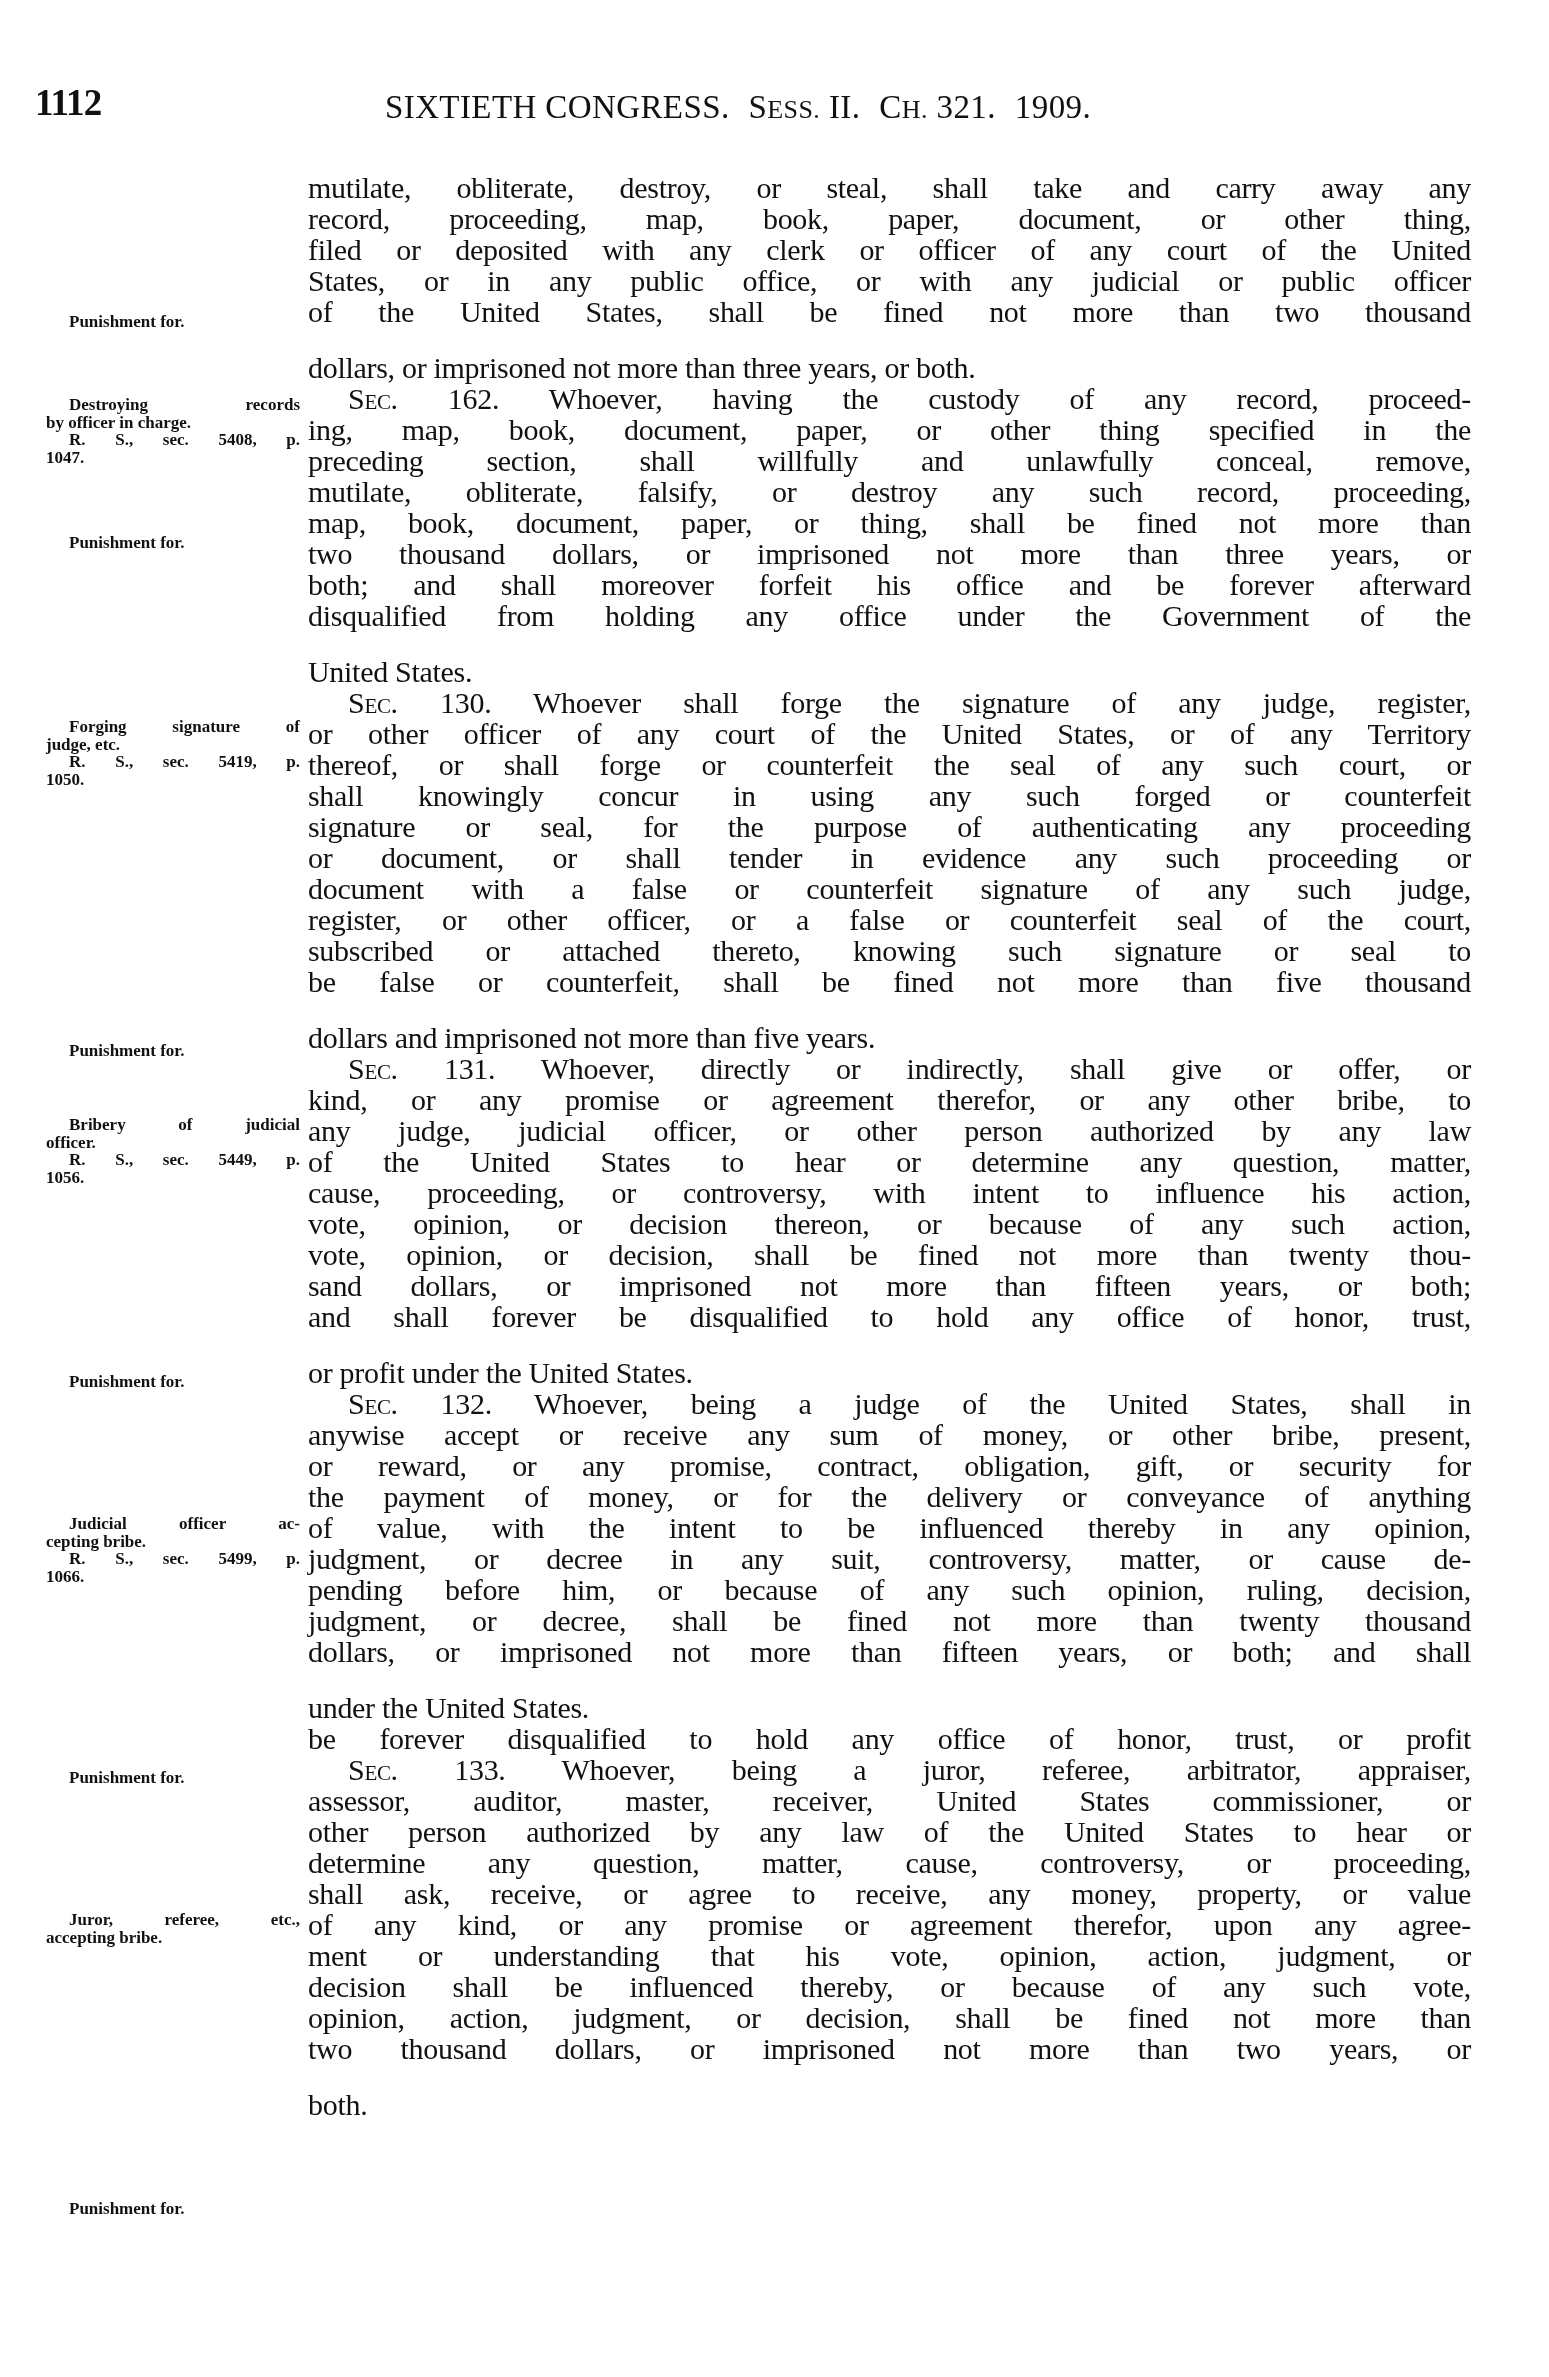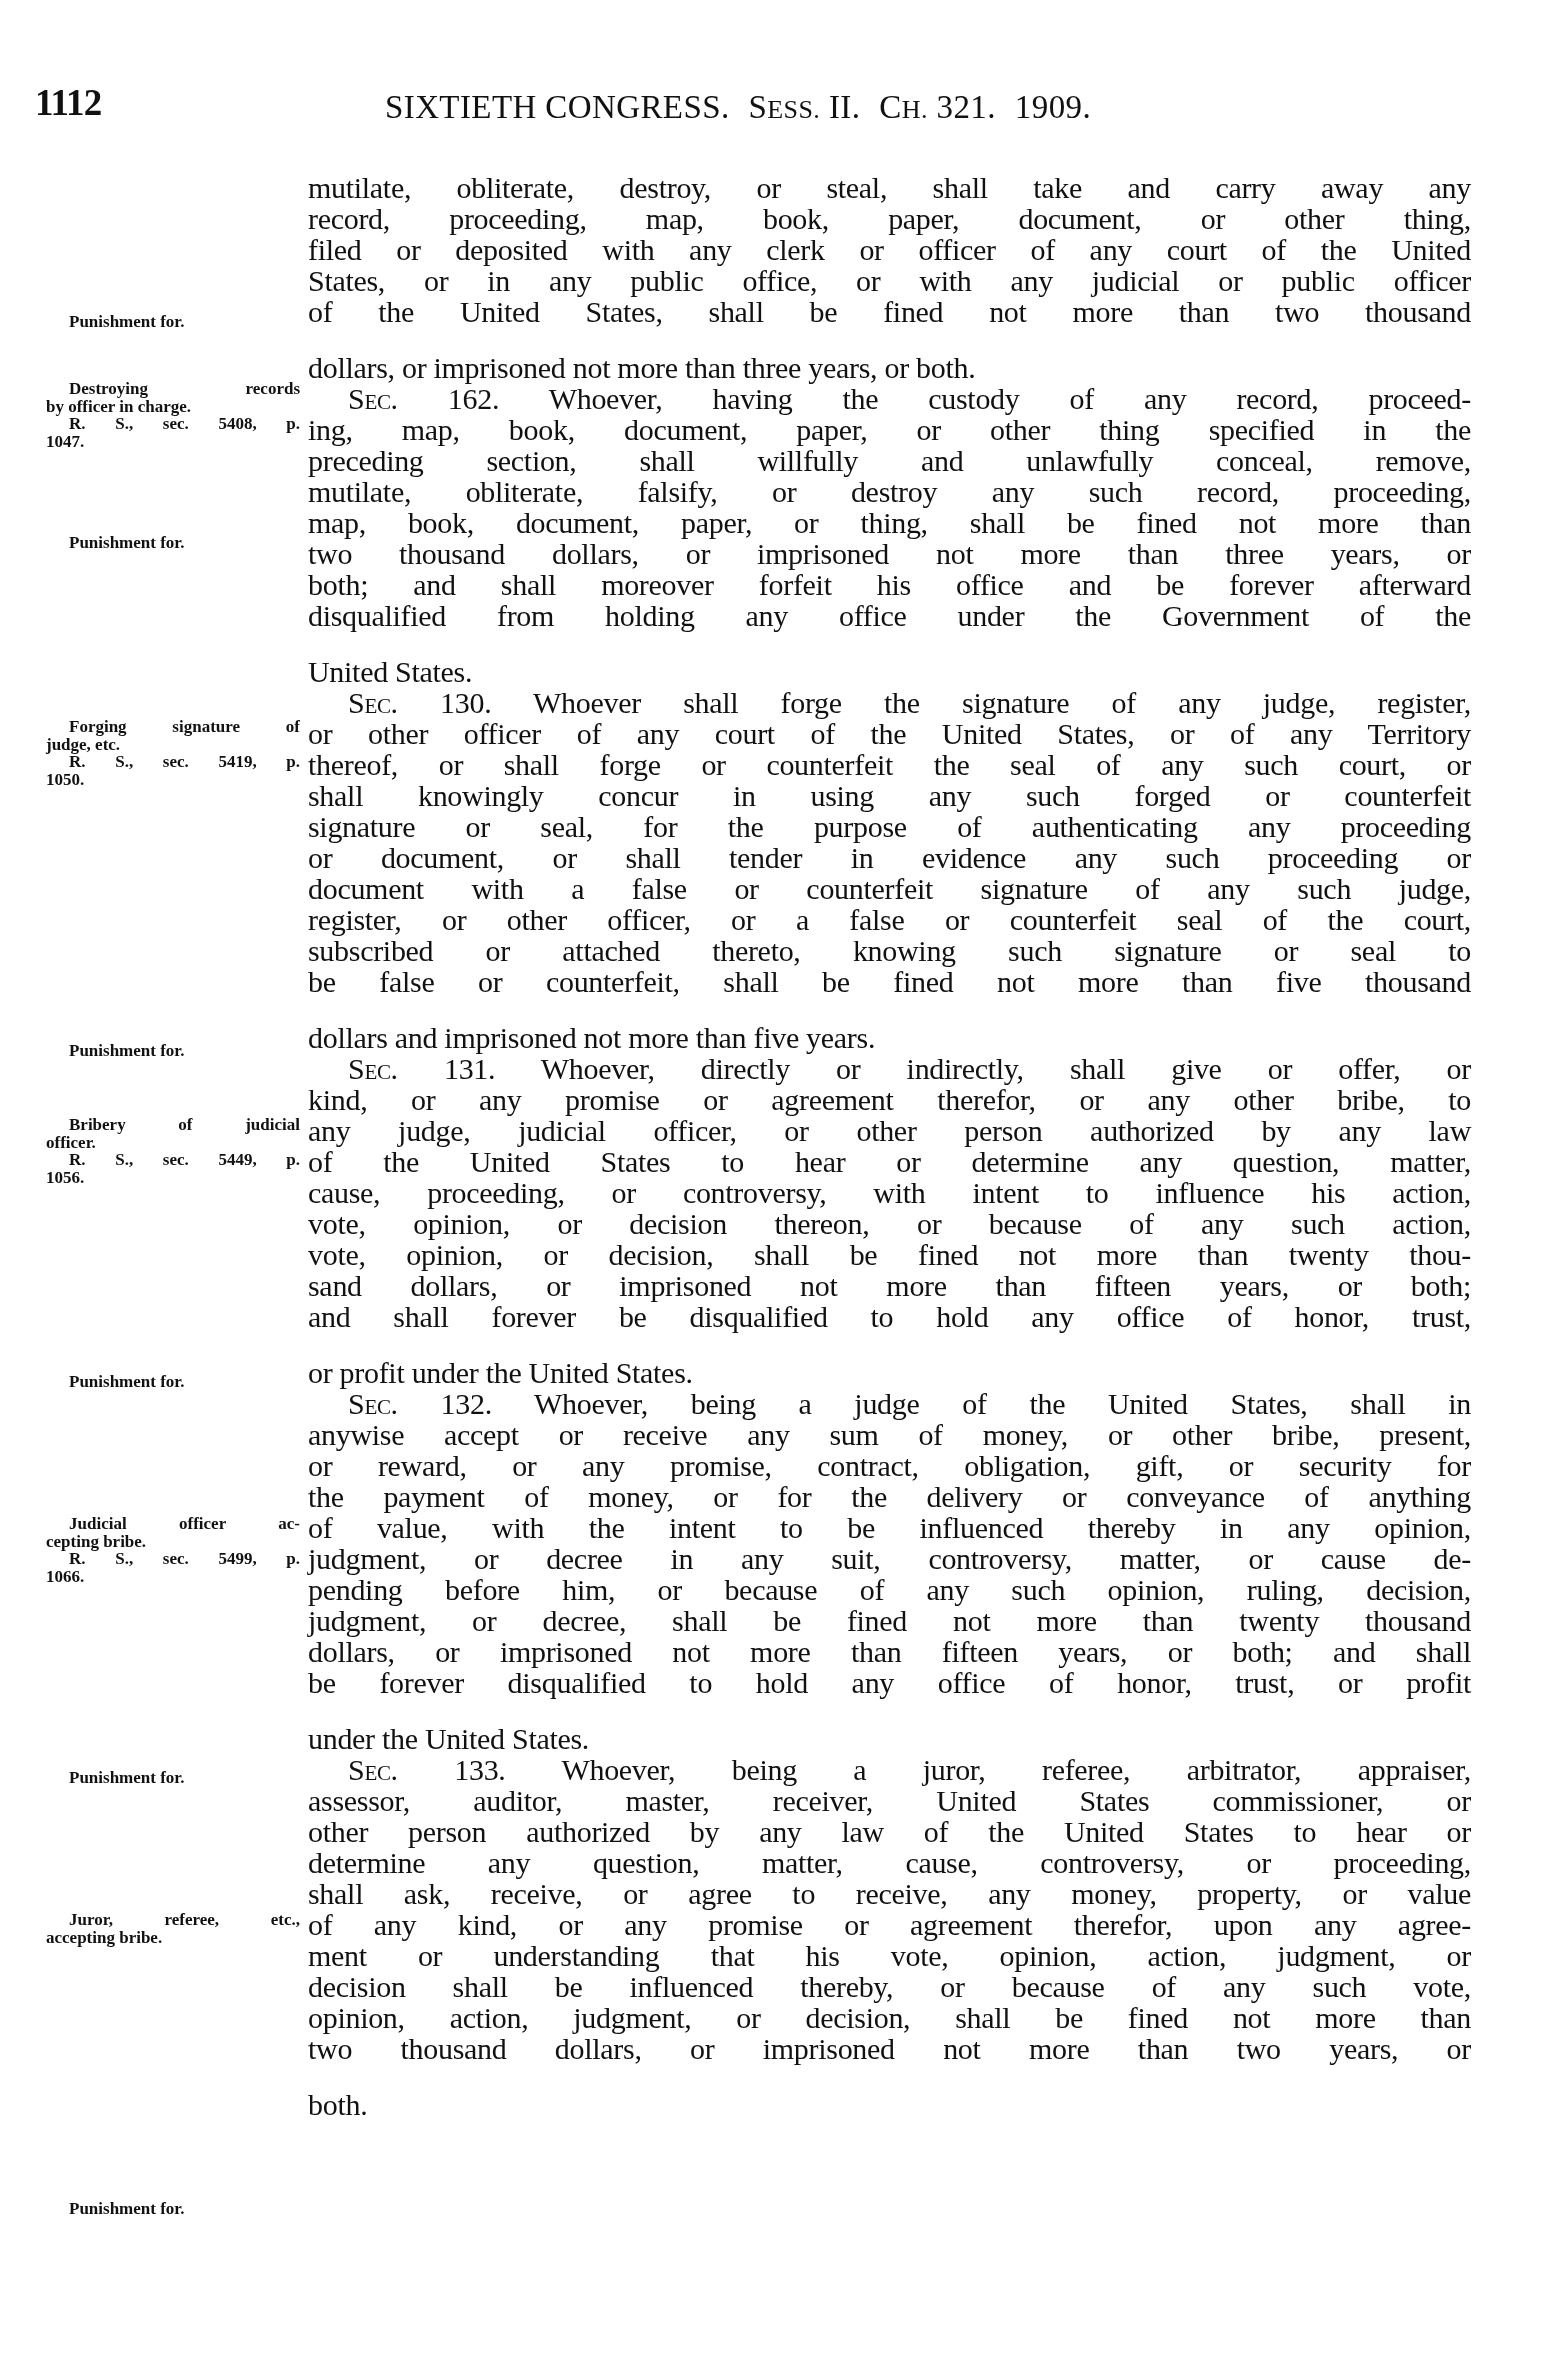--- a/index.html
+++ b/index.html
@@ -50,21 +50,21 @@
   <span class="running-head">
     <span>SIXTIETH CONGRESS.</span><span class="gap"></span><span>S</span><span class="sc">ESS.</span>
     <span>II.</span><span class="gap"></span><span>C</span><span class="sc">H.</span>
     <span>321.</span><span class="gap"></span><span>1909.</span>
   </span>
 </div>
 
 <div class="margin-note" style="top:313px;">
   <div class="mline ind">Punishment for.</div>
 </div>
-<div class="margin-note" style="top:380px;">
+<div class="margin-note" style="top:396px;">
   <div class="mline ind just">Destroying records</div>
   <div class="mline">by officer in charge.</div>
   <div class="mline ind just">R. S., sec. 5408, p.</div>
   <div class="mline">1047.</div>
 </div>
 <div class="margin-note" style="top:534px;">
   <div class="mline ind">Punishment for.</div>
 </div>
 <div class="margin-note" style="top:718px;">
   <div class="mline ind just">Forging signature of</div>
@@ -154,22 +154,22 @@
   <div>
     <div class="line indent"><span class="sec-label">Sec. 132.</span> <span>Whoever, being a judge of the United States, shall in</span></div>
     <div class="line">anywise accept or receive any sum of money, or other bribe, present,</div>
     <div class="line">or reward, or any promise, contract, obligation, gift, or security for</div>
     <div class="line">the payment of money, or for the delivery or conveyance of anything</div>
     <div class="line">of value, with the intent to be influenced thereby in any opinion,</div>
     <div class="line">judgment, or decree in any suit, controversy, matter, or cause de-</div>
     <div class="line">pending before him, or because of any such opinion, ruling, decision,</div>
     <div class="line">judgment, or decree, shall be fined not more than twenty thousand</div>
     <div class="line">dollars, or imprisoned not more than fifteen years, or both; and shall</div>
+    <div class="line last">under the United States.</div>
     <div class="line">be forever disqualified to hold any office of honor, trust, or profit</div>
-    <div class="line last">under the United States.</div>
   </div>
 
   <div>
     <div class="line indent"><span class="sec-label">Sec. 133.</span> <span>Whoever, being a juror, referee, arbitrator, appraiser,</span></div>
     <div class="line">assessor, auditor, master, receiver, United States commissioner, or</div>
     <div class="line">other person authorized by any law of the United States to hear or</div>
     <div class="line">determine any question, matter, cause, controversy, or proceeding,</div>
     <div class="line">shall ask, receive, or agree to receive, any money, property, or value</div>
     <div class="line">of any kind, or any promise or agreement therefor, upon any agree-</div>
     <div class="line">ment or understanding that his vote, opinion, action, judgment, or</div>

